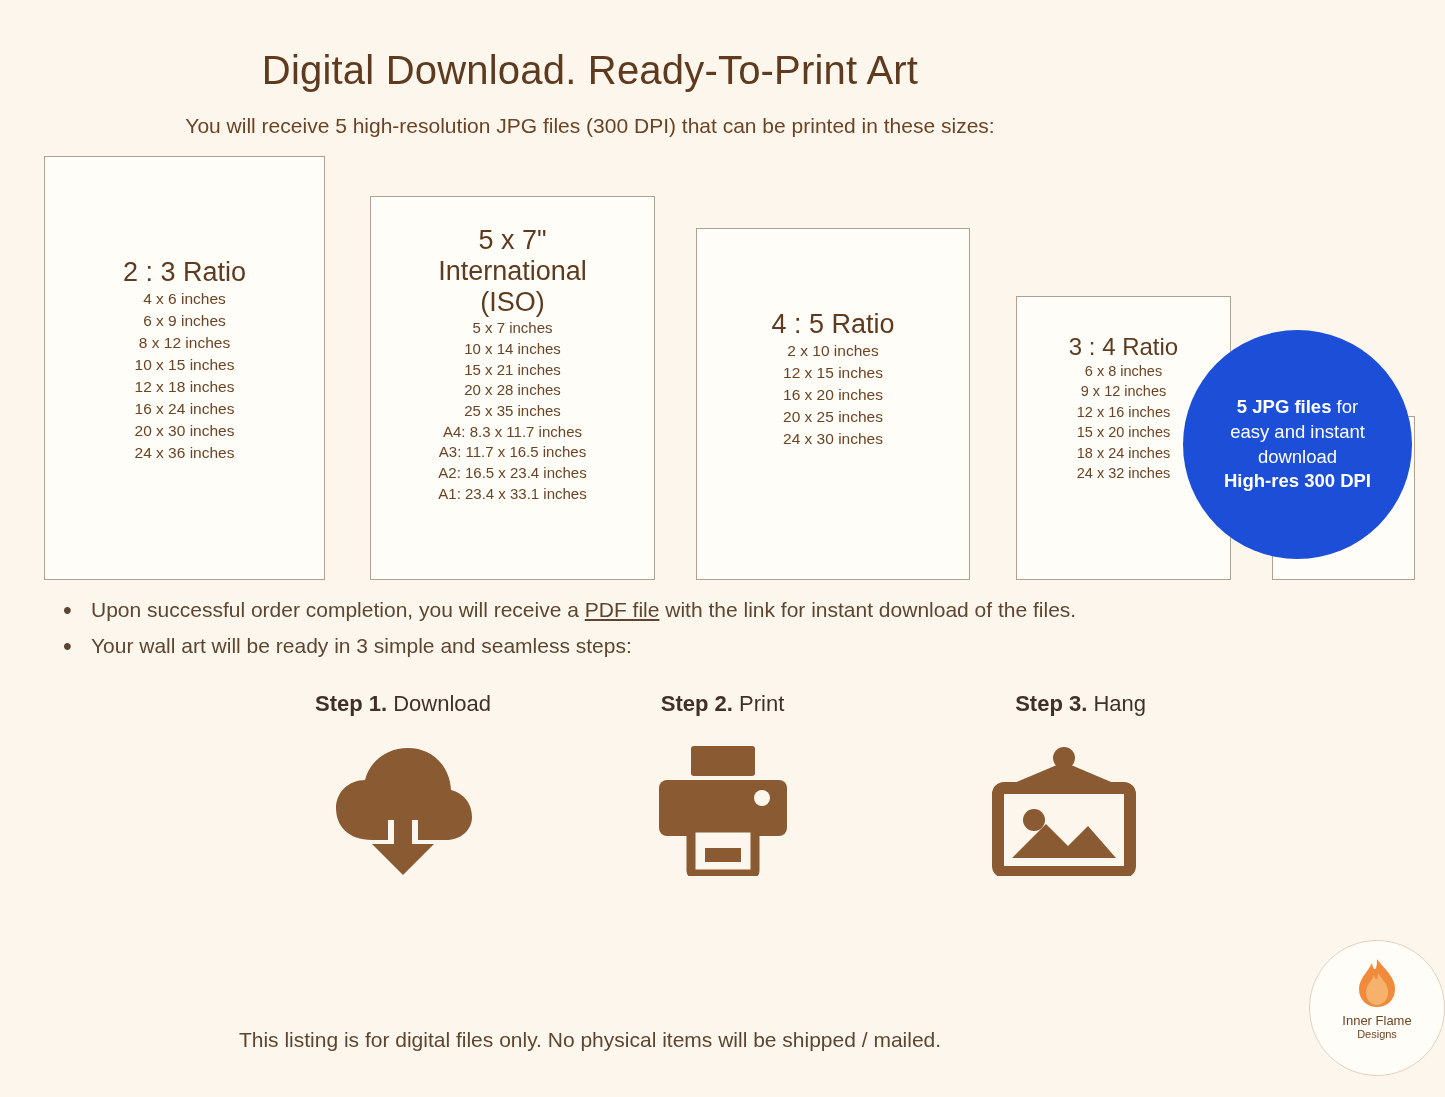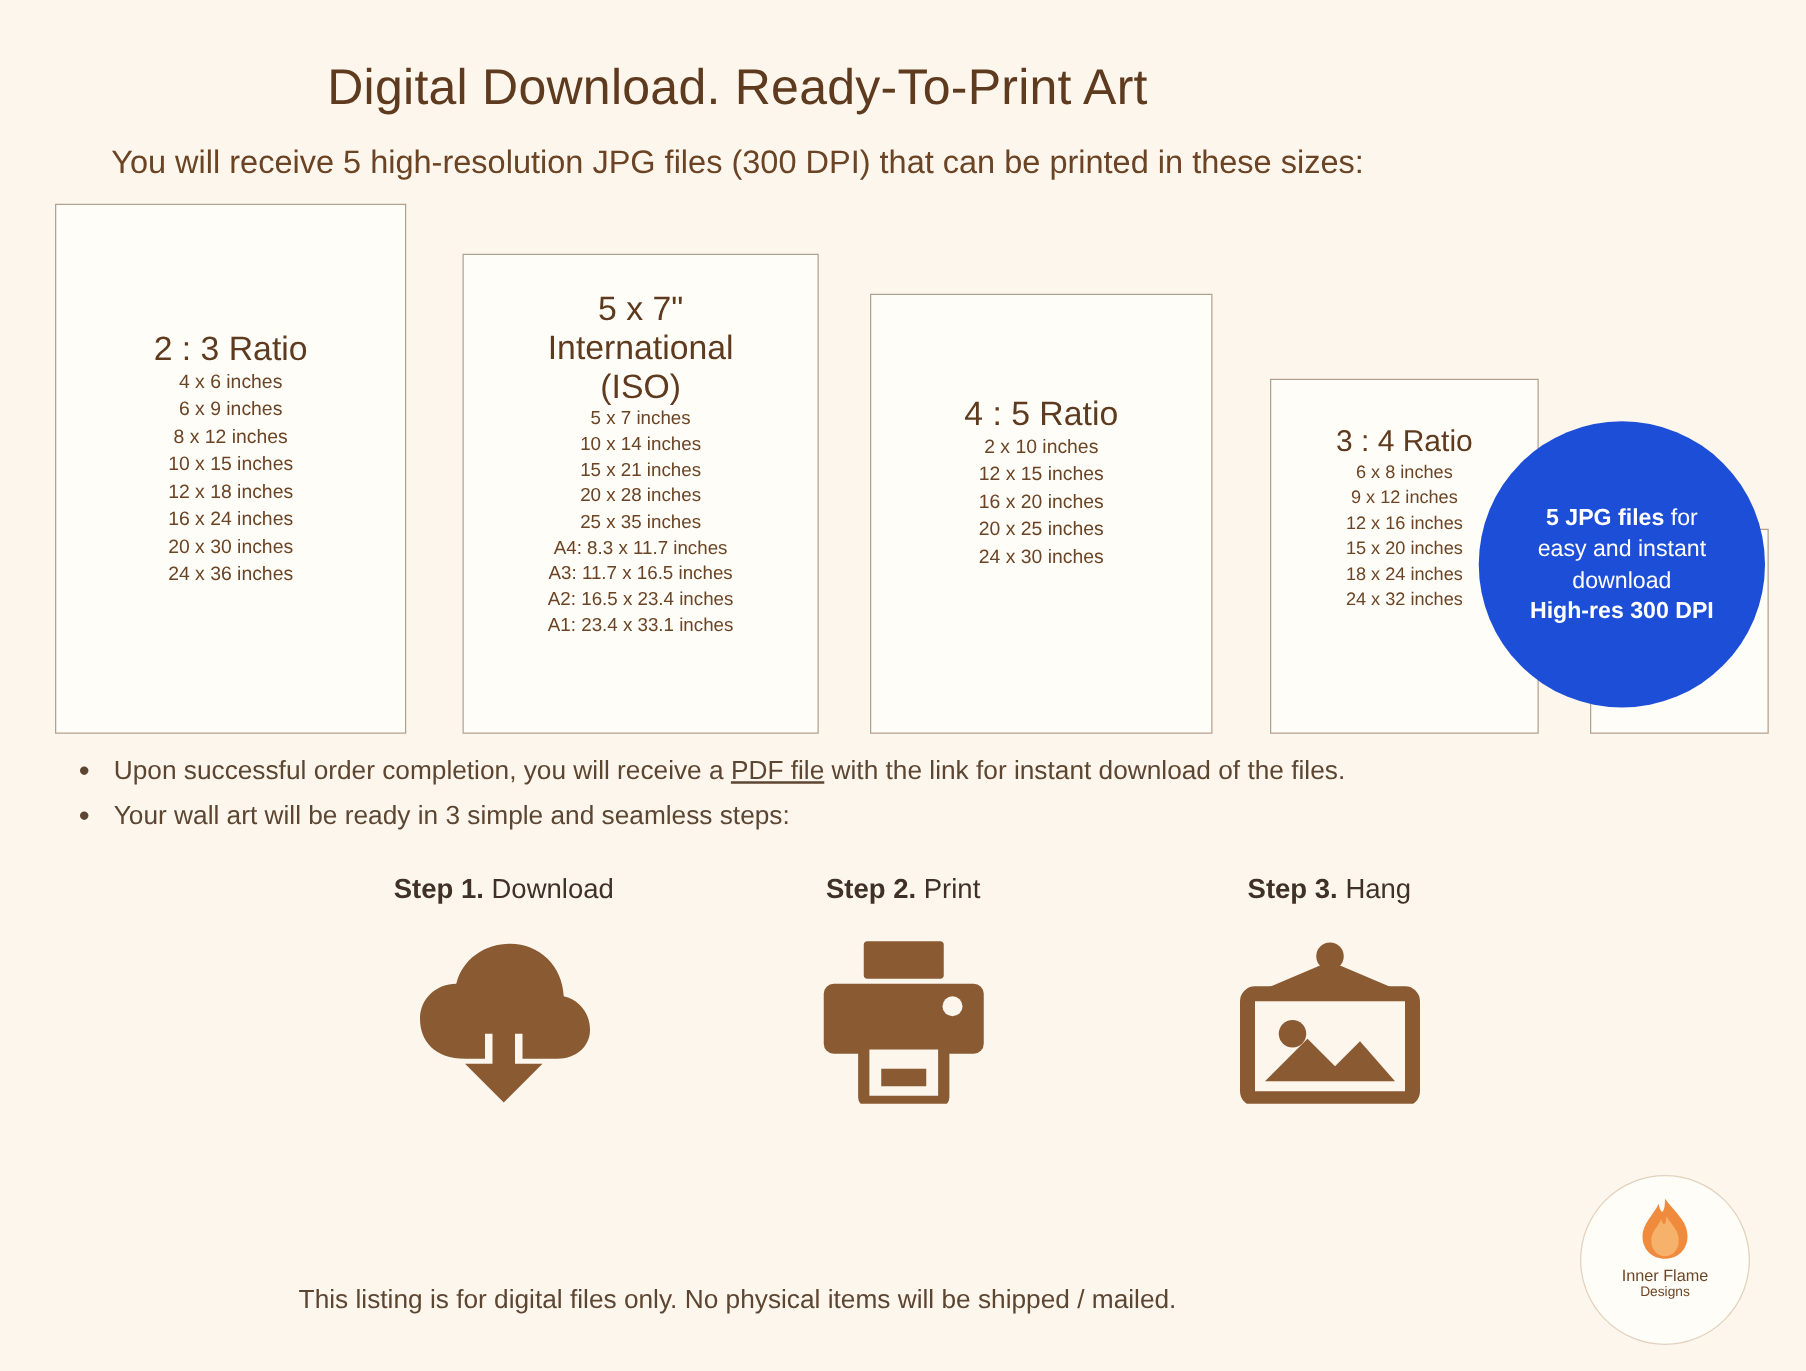--- a/index.html
+++ b/index.html
@@ -25,21 +25,21 @@
     font-size: 40px;
     font-weight: 400;
     color: #5e3a1e;
     letter-spacing: 0.2px;
     margin: 0;
     padding-top: 48px;
     line-height: 1.1;
   }
   .subtitle {
     text-align: center;
-    font-size: 26px;
+    font-size: 21px;
     font-weight: 400;
     color: #6b4425;
     margin: 0;
     padding-top: 22px;
   }
 
   
   .frames {
     position: relative;
     height: 430px;
@@ -144,36 +144,36 @@
   }
   .step .s-label b { font-weight: bold; }
   .step .s-icon {
     display: flex;
     align-items: center;
     justify-content: center;
     height: 150px;
   }
   #step-1 { left: 298px; top: 0; width: 210px; }
   #step-2 { left: 650px; top: 0; width: 145px; }
-  #step-3 { left: 981px; top: 0; width: 165px; }
+  #step-3 { left: 981px; top: 0; width: 165px; text-align: right; }
 
   .footnote {
     position: absolute;
     left: 0;
     right: 0;
     top: 1028px;
     text-align: center;
     font-size: 21px;
     color: #5c4632;
   }
 
   
   .logo {
     position: absolute;
-    left: 1264px;
+    left: 1309px;
     top: 940px;
     width: 136px;
     height: 136px;
     border-radius: 50%;
     background: #fffdf8;
     border: 1px solid #e2d2be;
     display: flex;
     flex-direction: column;
     align-items: center;
     justify-content: flex-start;

